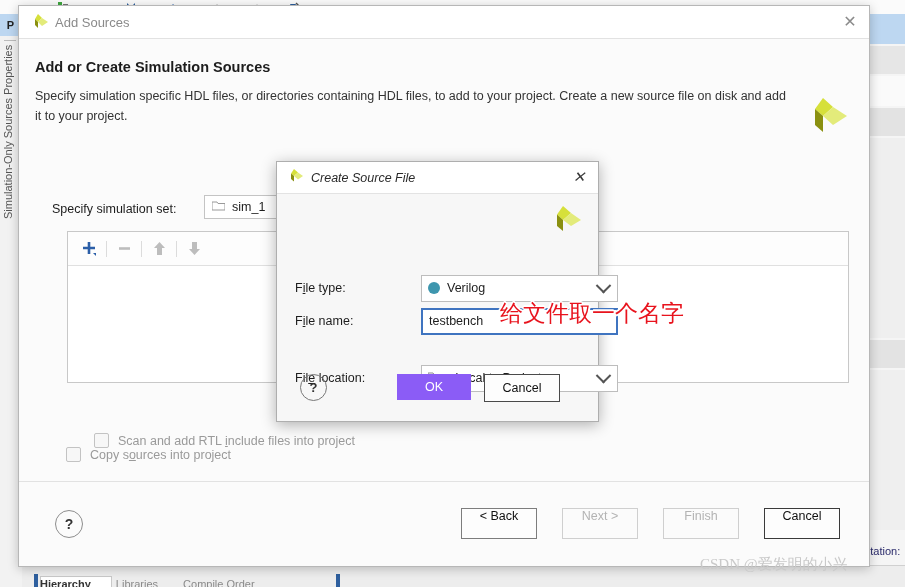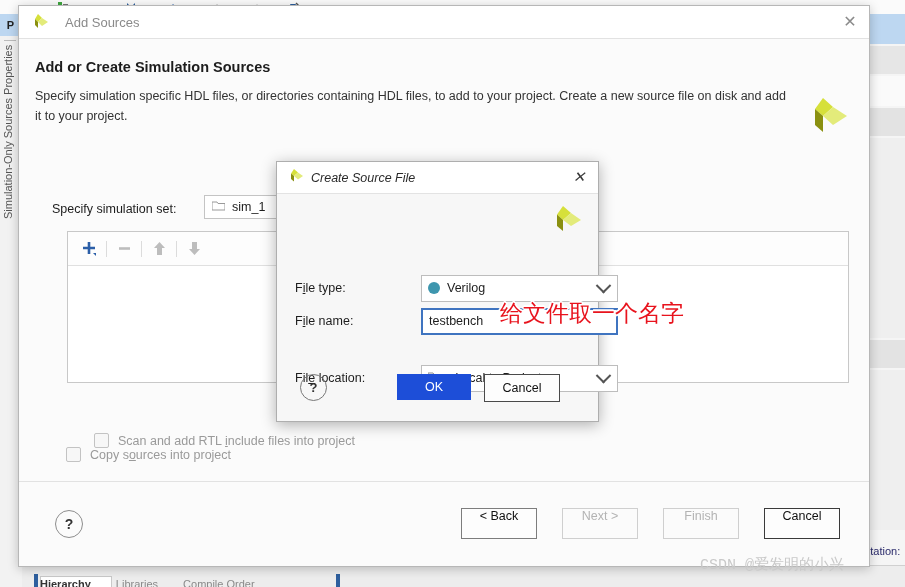--- a/index.html
+++ b/index.html
@@ -27,21 +27,21 @@
   .bg-tabs{position:absolute;left:40px;top:578px;font-size:11px;color:#8a8a8a;}
   .bg-tabs b{color:#333;}
   .bg-tab-box{position:absolute;left:40px;top:576px;width:70px;height:14px;background:#fff;border:1px solid #c9c9c9;border-bottom:none;}
   .bg-tab-bar{position:absolute;top:574px;width:4px;height:13px;background:#2e5f9e;}
   .bg-impl{position:absolute;left:858px;top:545px;font-size:11px;color:#2a2a6a;white-space:nowrap;}
 
   
   #addsrc{position:absolute;left:18px;top:5px;width:850px;height:560px;background:#fbfbfb;
           border:1px solid #b7b7b7;box-shadow:0 2px 10px rgba(0,0,0,.22);}
   .as-title{height:32px;border-bottom:1px solid #e2e2e2;display:flex;align-items:center;position:relative;background:#ffffff;}
-  .as-title-text{font-size:13px;color:#8a8a8a;margin-left:16px;}
+  .as-title-text{font-size:13px;color:#8a8a8a;margin-left:6px;}
   .as-logo-small{width:20px;height:18px;margin-left:10px;}
   .as-close{position:absolute;right:6px;top:4px;width:26px;height:24px;display:flex;align-items:center;justify-content:center;
             color:#8b8b8b;font-size:16px;line-height:1;}
   .as-body{position:relative;height:475px;background:#fbfbfb;}
   .as-h1{position:absolute;left:16px;top:20px;font-size:14.5px;font-weight:bold;color:#1d1d1d;}
   .as-desc{position:absolute;left:16px;top:47px;width:760px;font-size:12.5px;color:#333;line-height:20px;}
   .as-logo-big{position:absolute;right:20px;top:55px;width:48px;height:48px;}
 
   .as-simset-label{position:absolute;left:33px;top:163px;font-size:12.5px;color:#1d1d1d;}
   .as-simset-box{position:absolute;left:185px;top:156px;width:160px;height:22px;background:#fff;border:1px solid #c4c4c4;
@@ -82,31 +82,31 @@
   .csf-lbl{width:82px;font-size:12.5px;color:#1d1d1d;}
   .csf-field{width:197px;height:27px;background:#fff;border:1px solid #bdbdbd;display:flex;align-items:center;
              padding:0 6px;gap:7px;font-size:12.5px;color:#1d1d1d;position:relative;box-sizing:border-box;}
   .csf-field.focus{border:2px solid #3f74c0;}
   .chev{position:absolute;right:8px;width:9px;height:9px;border-right:2px solid #555;border-bottom:2px solid #555;
         transform:rotate(45deg) translate(-2px,-2px);}
   .dot-v{width:12px;height:12px;border-radius:50%;background:#3e96ae;flex:none;}
 
   .csf-help{position:absolute;left:23px;top:212px;width:25px;height:25px;border:1.5px solid #777;border-radius:50%;
             display:flex;align-items:center;justify-content:center;font-size:13px;font-weight:bold;color:#333;}
-  .csf-ok{position:absolute;left:120px;top:212px;width:74px;height:26px;background:#1d4ed8;color:#fff;font-size:12.5px;
+  .csf-ok{position:absolute;left:120px;top:212px;width:74px;height:26px;background:#8b5cf6;color:#fff;font-size:12.5px;
           display:flex;align-items:center;justify-content:center;}
   .csf-cancel{position:absolute;left:207px;top:212px;width:74px;height:26px;background:#fdfdfd;border:1px solid #4a4a4a;
               color:#111;font-size:12.5px;display:flex;align-items:center;justify-content:center;}
 
   
   #annot{position:absolute;left:500px;top:298px;font-size:23px;font-weight:normal;color:#e8131d;white-space:nowrap;
          font-family:"DejaVu Sans", sans-serif;
          text-shadow:1px 1px 0 #fff,-1px 1px 0 #fff,1px -1px 0 #fff,-1px -1px 0 #fff,0 2px 0 #fff,2px 0 0 #fff,-2px 0 0 #fff,0 -2px 0 #fff;}
   #watermark{position:absolute;left:700px;top:555px;font-size:15px;color:#c9c9c9;white-space:nowrap;
-             font-family:Liberation Mono, monospace;}
+             font-family:Liberation Serif, serif;}
 </style>
 </head>
 <body>
 
 <div id="bg">
 
   <div class="bg-toolbar">
     <div class="bg-tb-icon" style="left:56px;">
       <svg width="14" height="13" viewBox="0 0 14 13">
           <rect x="2" y="1" width="4" height="11" fill="#3fa73f"></rect>

